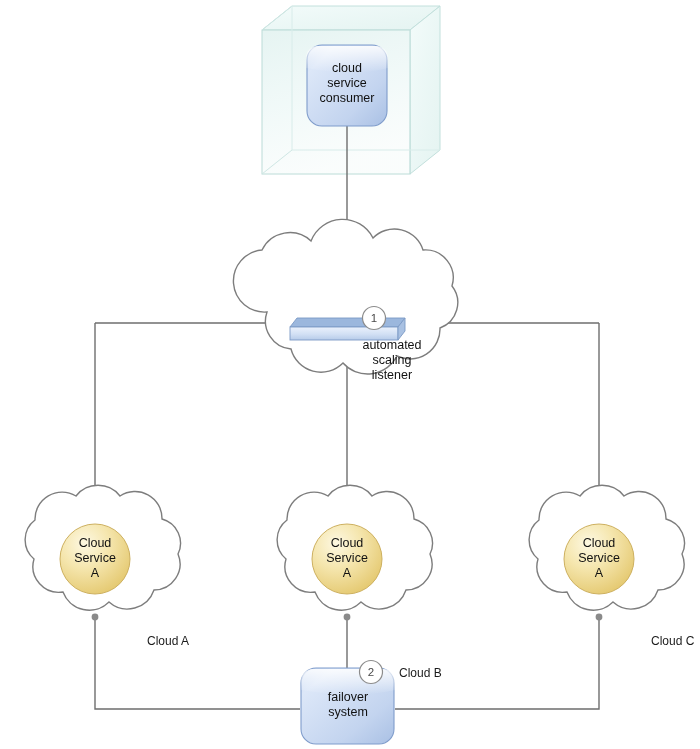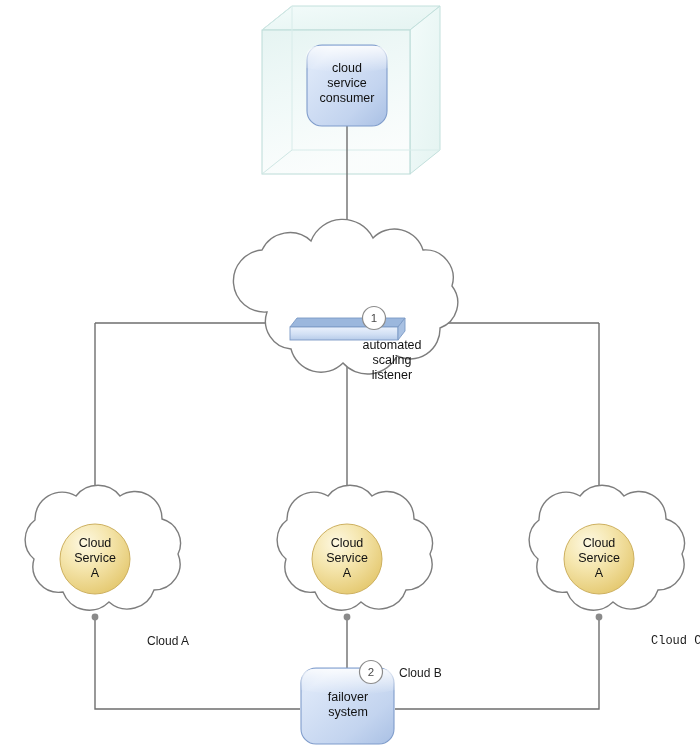--- a/index.html
+++ b/index.html
@@ -182,20 +182,20 @@
 A</div>
   <div class="nodetxt" style="left:312px;top:536px;width:70px;">Cloud
 Service
 A</div>
   <div class="nodetxt" style="left:564px;top:536px;width:70px;">Cloud
 Service
 A</div>
 
   <div class="cloudlbl" style="left:147px;top:634px;">Cloud A</div>
   <div class="cloudlbl" style="left:399px;top:666px;">Cloud B</div>
-  <div class="cloudlbl" style="left:651px;top:634px;font-family:Liberation Mono, monospace;">Cloud C</div>
+  <div class="cloudlbl" style="left:651px;top:634px;">Cloud C</div>
 
   <div class="lbl" style="left:360px;top:665px;width:22px;text-align:center;font-size:11.5px;color:#4a4a4a;">2</div>
 
   <div class="nodetxt" style="left:301px;top:690px;width:94px;">failover
 system</div>
 
 </div>
 
 </body></html>

